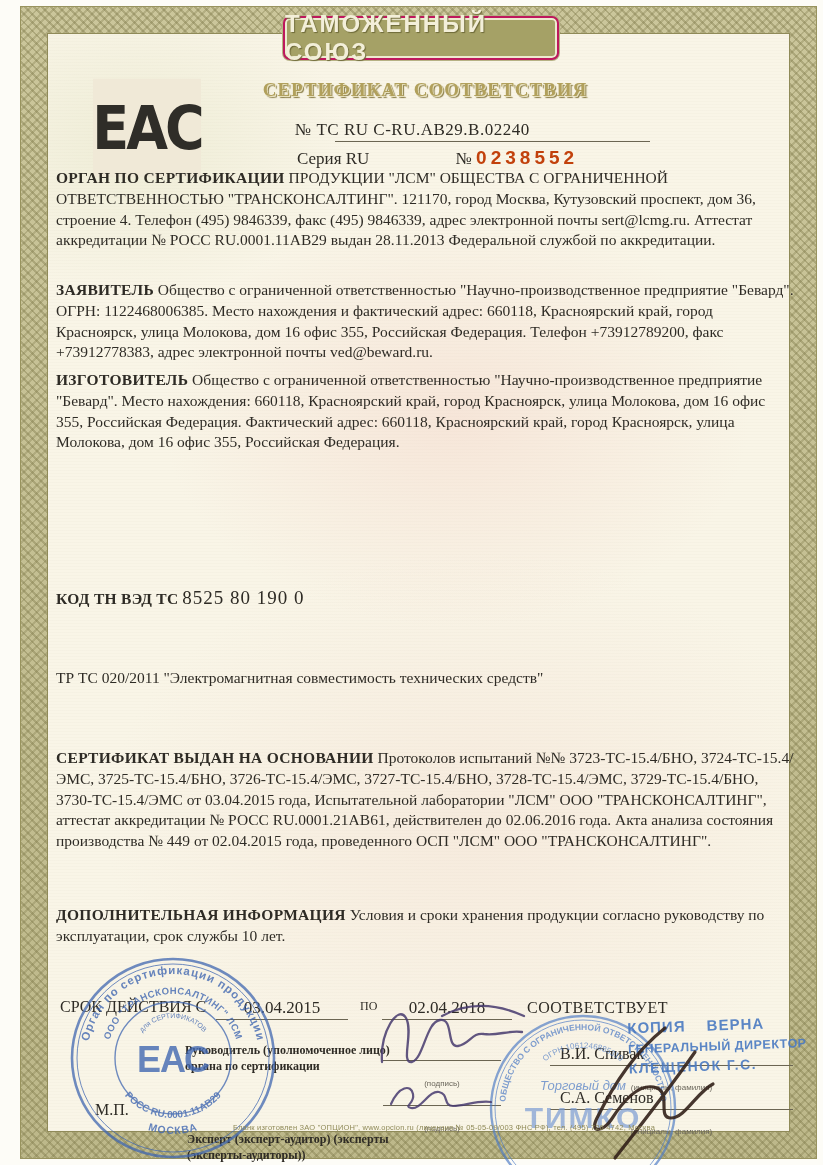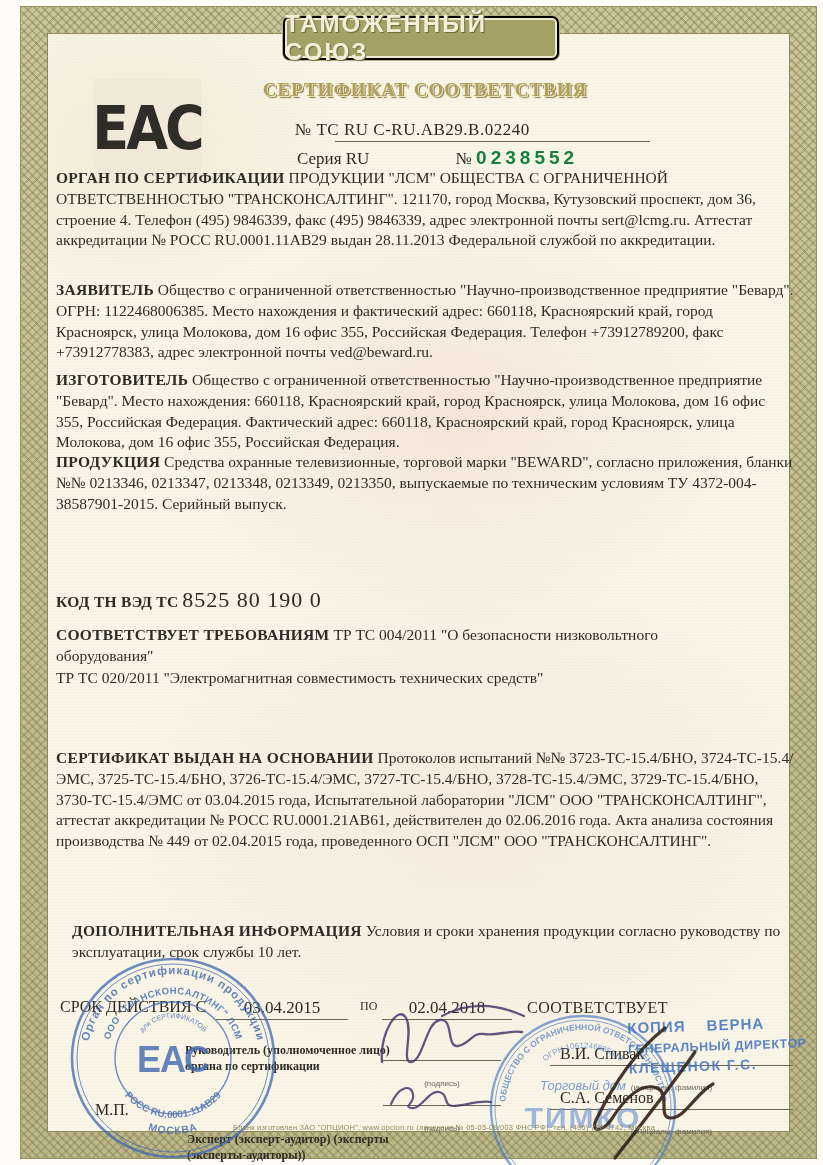--- a/index.html
+++ b/index.html
@@ -13,40 +13,40 @@
     border:1px solid #98935e;}
   .paper{position:absolute;left:48px;top:34px;right:34px;bottom:34px;
     background:
       radial-gradient(420px 300px at 55% 35%, rgba(242,205,194,.38), transparent 70%),
       radial-gradient(520px 380px at 58% 72%, rgba(240,212,200,.32), transparent 72%),
       radial-gradient(300px 220px at 12% 10%, rgba(214,218,176,.30), transparent 70%),
       repeating-linear-gradient(0deg, rgba(90,80,40,.02) 0 1px, transparent 1px 3px),
       #f9f5e7;
     box-shadow:0 0 0 1px #8f8a58;}
   .abs{position:absolute;}
-  .banner{left:283px;top:16px;width:272px;height:40px;background:#a5a166;border:2px solid #000000;
+  .banner{left:283px;top:16px;width:272px;height:40px;background:#a5a166;border:2px solid #be185d;
     border-radius:7px;box-shadow:inset 0 0 0 2px #eeead0, 0 0 0 1px #b6b184;
     display:flex;align-items:center;justify-content:flex-end;
     font-family:"Liberation Sans",sans-serif;font-weight:bold;font-size:24px;letter-spacing:2px;
     color:#f3efd9;text-shadow:1px 1px 1px #6e6a38;}
   .eac{left:93px;top:84px;width:108px;height:88px;background:#f0e9d7;
     display:flex;align-items:center;justify-content:center;
     font-family:"DejaVu Sans",sans-serif;font-weight:900;font-size:54px;letter-spacing:-3px;
     color:#2f2d28;transform:scaleY(1.12);}
   .title{left:150px;top:79px;width:550px;text-align:center;
     font-family:"Liberation Serif",serif;font-weight:bold;font-size:19px;letter-spacing:1px;
     color:#b1a05c;text-shadow:1px 1px 0 #e7e0bd, 2px 2px 1px #8a7d47;}
   .certno{left:295px;top:120px;font-size:17px;letter-spacing:.5px;}
   .rule{background:#6b6552;height:1px;}
   .series{top:147px;font-size:17px;}
   .serial{font-family:"Liberation Sans",sans-serif;font-weight:bold;font-size:19px;
-    letter-spacing:4px;color:#15803d;margin-top:45px;}
+    letter-spacing:4px;color:#c2410c;margin-top:45px;}
   .sec{left:56px;width:740px;font-size:15.5px;line-height:1.34;}
   .sec b{letter-spacing:.3px;}
-  .code-val{font-size:22px;letter-spacing:1px;}
+  .code-val{font-size:19px;letter-spacing:1px;}
   .bold{font-weight:normal;}
   .datefield{font-size:17px;text-align:center;}
   .cap{font-size:8px;color:#6b675c;text-align:center;font-family:"Liberation Sans",sans-serif;margin-top:16px;}
   .siglabel{font-weight:bold;font-size:12px;line-height:1.35;}
   .namefield{font-size:16px;}
   .stamp{opacity:.88;}
   .copy-stamp{left:628px;top:1014px;width:195px;transform:rotate(-2deg);
     font-family:"Liberation Sans",sans-serif;font-weight:bold;color:#4a7ac2;opacity:.9;}
   .copy-stamp div{line-height:1.5;}
   .fineprint{left:233px;top:1123px;width:570px;font-family:"Liberation Sans",sans-serif;
@@ -89,42 +89,34 @@
   <p class="sec abs" style="top:280px;margin:0;">
     <b>ЗАЯВИТЕЛЬ</b>
     <span>Общество с ограниченной ответственностью "Научно-производственное предприятие "Бевард". ОГРН: 1122468006385. Место нахождения и фактический адрес: 660118, Красноярский край, город Красноярск, улица Молокова, дом 16 офис 355, Российская Федерация. Телефон +73912789200, факс +73912778383, адрес электронной почты ved@beward.ru.</span>
   </p>
 
   <p class="sec abs" style="top:370px;margin:0;">
     <b>ИЗГОТОВИТЕЛЬ</b>
     <span>Общество с ограниченной ответственностью "Научно-производственное предприятие "Бевард". Место нахождения: 660118, Красноярский край, город Красноярск, улица Молокова, дом 16 офис 355, Российская Федерация. Фактический адрес: 660118, Красноярский край, город Красноярск, улица Молокова, дом 16 офис 355, Российская Федерация.</span>
   </p>
 
-  <p class="sec abs" style="top:452px;margin:0;">
-    <b>ПРОДУКЦИЯ</b>
-    <span>Средства охранные телевизионные, торговой марки "BEWARD", согласно приложения, бланки №№ 0213346, 0213347, 0213348, 0213349, 0213350, выпускаемые по техническим условиям ТУ 4372-004-38587901-2015. Серийный выпуск.</span>
-  </p>
 
   <p class="sec abs" style="top:585px;margin:0;">
     <b>КОД ТН ВЭД ТС</b>
     <span class="code-val">8525 80 190 0</span>
   </p>
 
-  <p class="sec abs" style="top:625px;margin:0;width:660px;">
-    <b>СООТВЕТСТВУЕТ ТРЕБОВАНИЯМ</b>
-    <span>ТР ТС 004/2011 "О безопасности низковольтного оборудования"</span>
-  </p>
   <p class="sec abs" style="top:668px;margin:0;">ТР ТС 020/2011 "Электромагнитная совместимость технических средств"</p>
 
   <p class="sec abs" style="top:748px;margin:0;">
     <b>СЕРТИФИКАТ ВЫДАН НА ОСНОВАНИИ</b>
     <span>Протоколов испытаний №№ 3723-ТС-15.4/БНО, 3724-ТС-15.4/ЭМС, 3725-ТС-15.4/БНО, 3726-ТС-15.4/ЭМС, 3727-ТС-15.4/БНО, 3728-ТС-15.4/ЭМС, 3729-ТС-15.4/БНО, 3730-ТС-15.4/ЭМС от 03.04.2015 года, Испытательной лаборатории "ЛСМ" ООО "ТРАНСКОНСАЛТИНГ", аттестат аккредитации № РОСС RU.0001.21АВ61, действителен до 02.06.2016 года. Акта анализа состояния производства № 449 от 02.04.2015 года, проведенного ОСП "ЛСМ" ООО "ТРАНСКОНСАЛТИНГ".</span>
   </p>
 
-  <p class="sec abs" style="top:905px;margin:16px;">
+  <p class="sec abs" style="top:905px;margin:0;">
     <b>ДОПОЛНИТЕЛЬНАЯ ИНФОРМАЦИЯ</b>
     <span>Условия и сроки хранения продукции согласно руководству по эксплуатации, срок службы 10 лет.</span>
   </p>
 
   <div class="abs bold" style="left:60px;top:998px;font-size:16px;">СРОК ДЕЙСТВИЯ С</div>
   <div class="abs datefield" style="left:222px;top:998px;width:120px;">03.04.2015</div>
   <div class="rule abs" style="left:216px;top:1019px;width:132px;"></div>
   <div class="abs bold" style="left:360px;top:999px;font-size:12px;">ПО</div>
   <div class="abs datefield" style="left:388px;top:998px;width:118px;">02.04.2018</div>
   <div class="rule abs" style="left:382px;top:1019px;width:130px;"></div>

